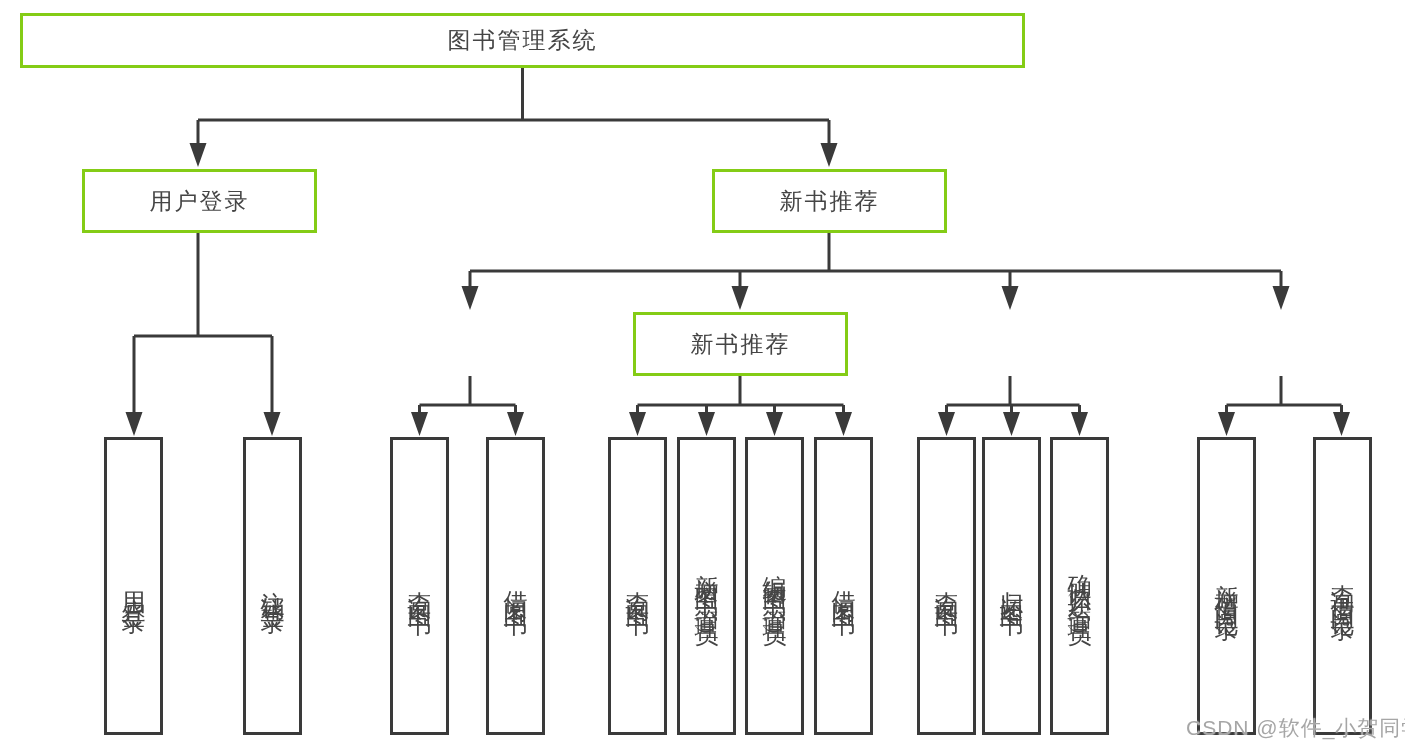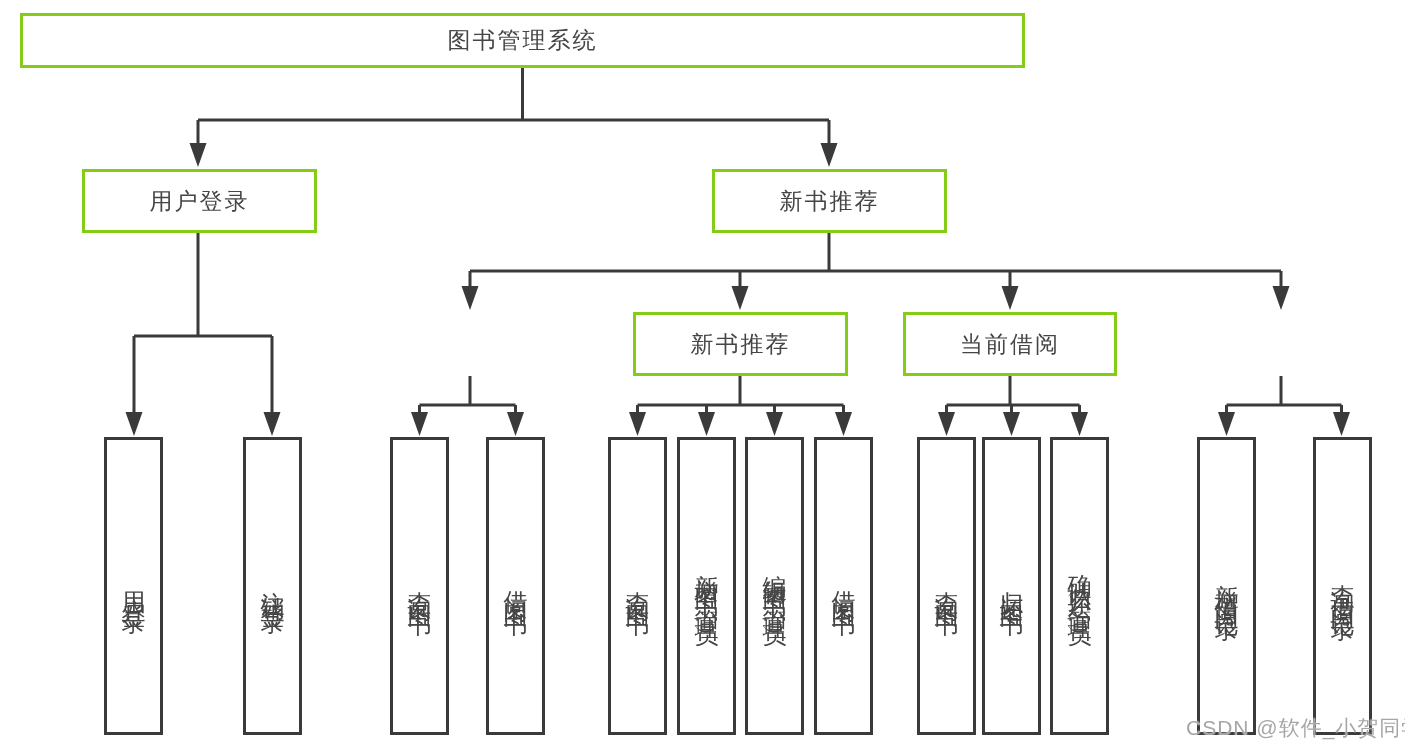--- a/index.html
+++ b/index.html
@@ -90,23 +90,20 @@
   <div class="hbox" style="left:82px;top:169px;width:235px;height:64px">
     <span>用户登录</span>
   </div>
   <div class="hbox" style="left:712px;top:169px;width:235px;height:64px">
     <span>新书推荐</span>
   </div>
 
   <div class="hbox" style="left:633px;top:312px;width:215px;height:64px">
     <span>新书推荐</span>
   </div>
-  <div class="hbox" style="left:903px;top:312px;width:214px;height:64px">
-    <span>当前借阅</span>
-  </div>
 
   <div class="vbox" style="left:104px">
     <span>用户登录</span>
   </div>
   <div class="vbox" style="left:243px">
     <span>注销登录</span>
   </div>
 
   <div class="vbox" style="left:390px">
     <span>查询图书</span>

